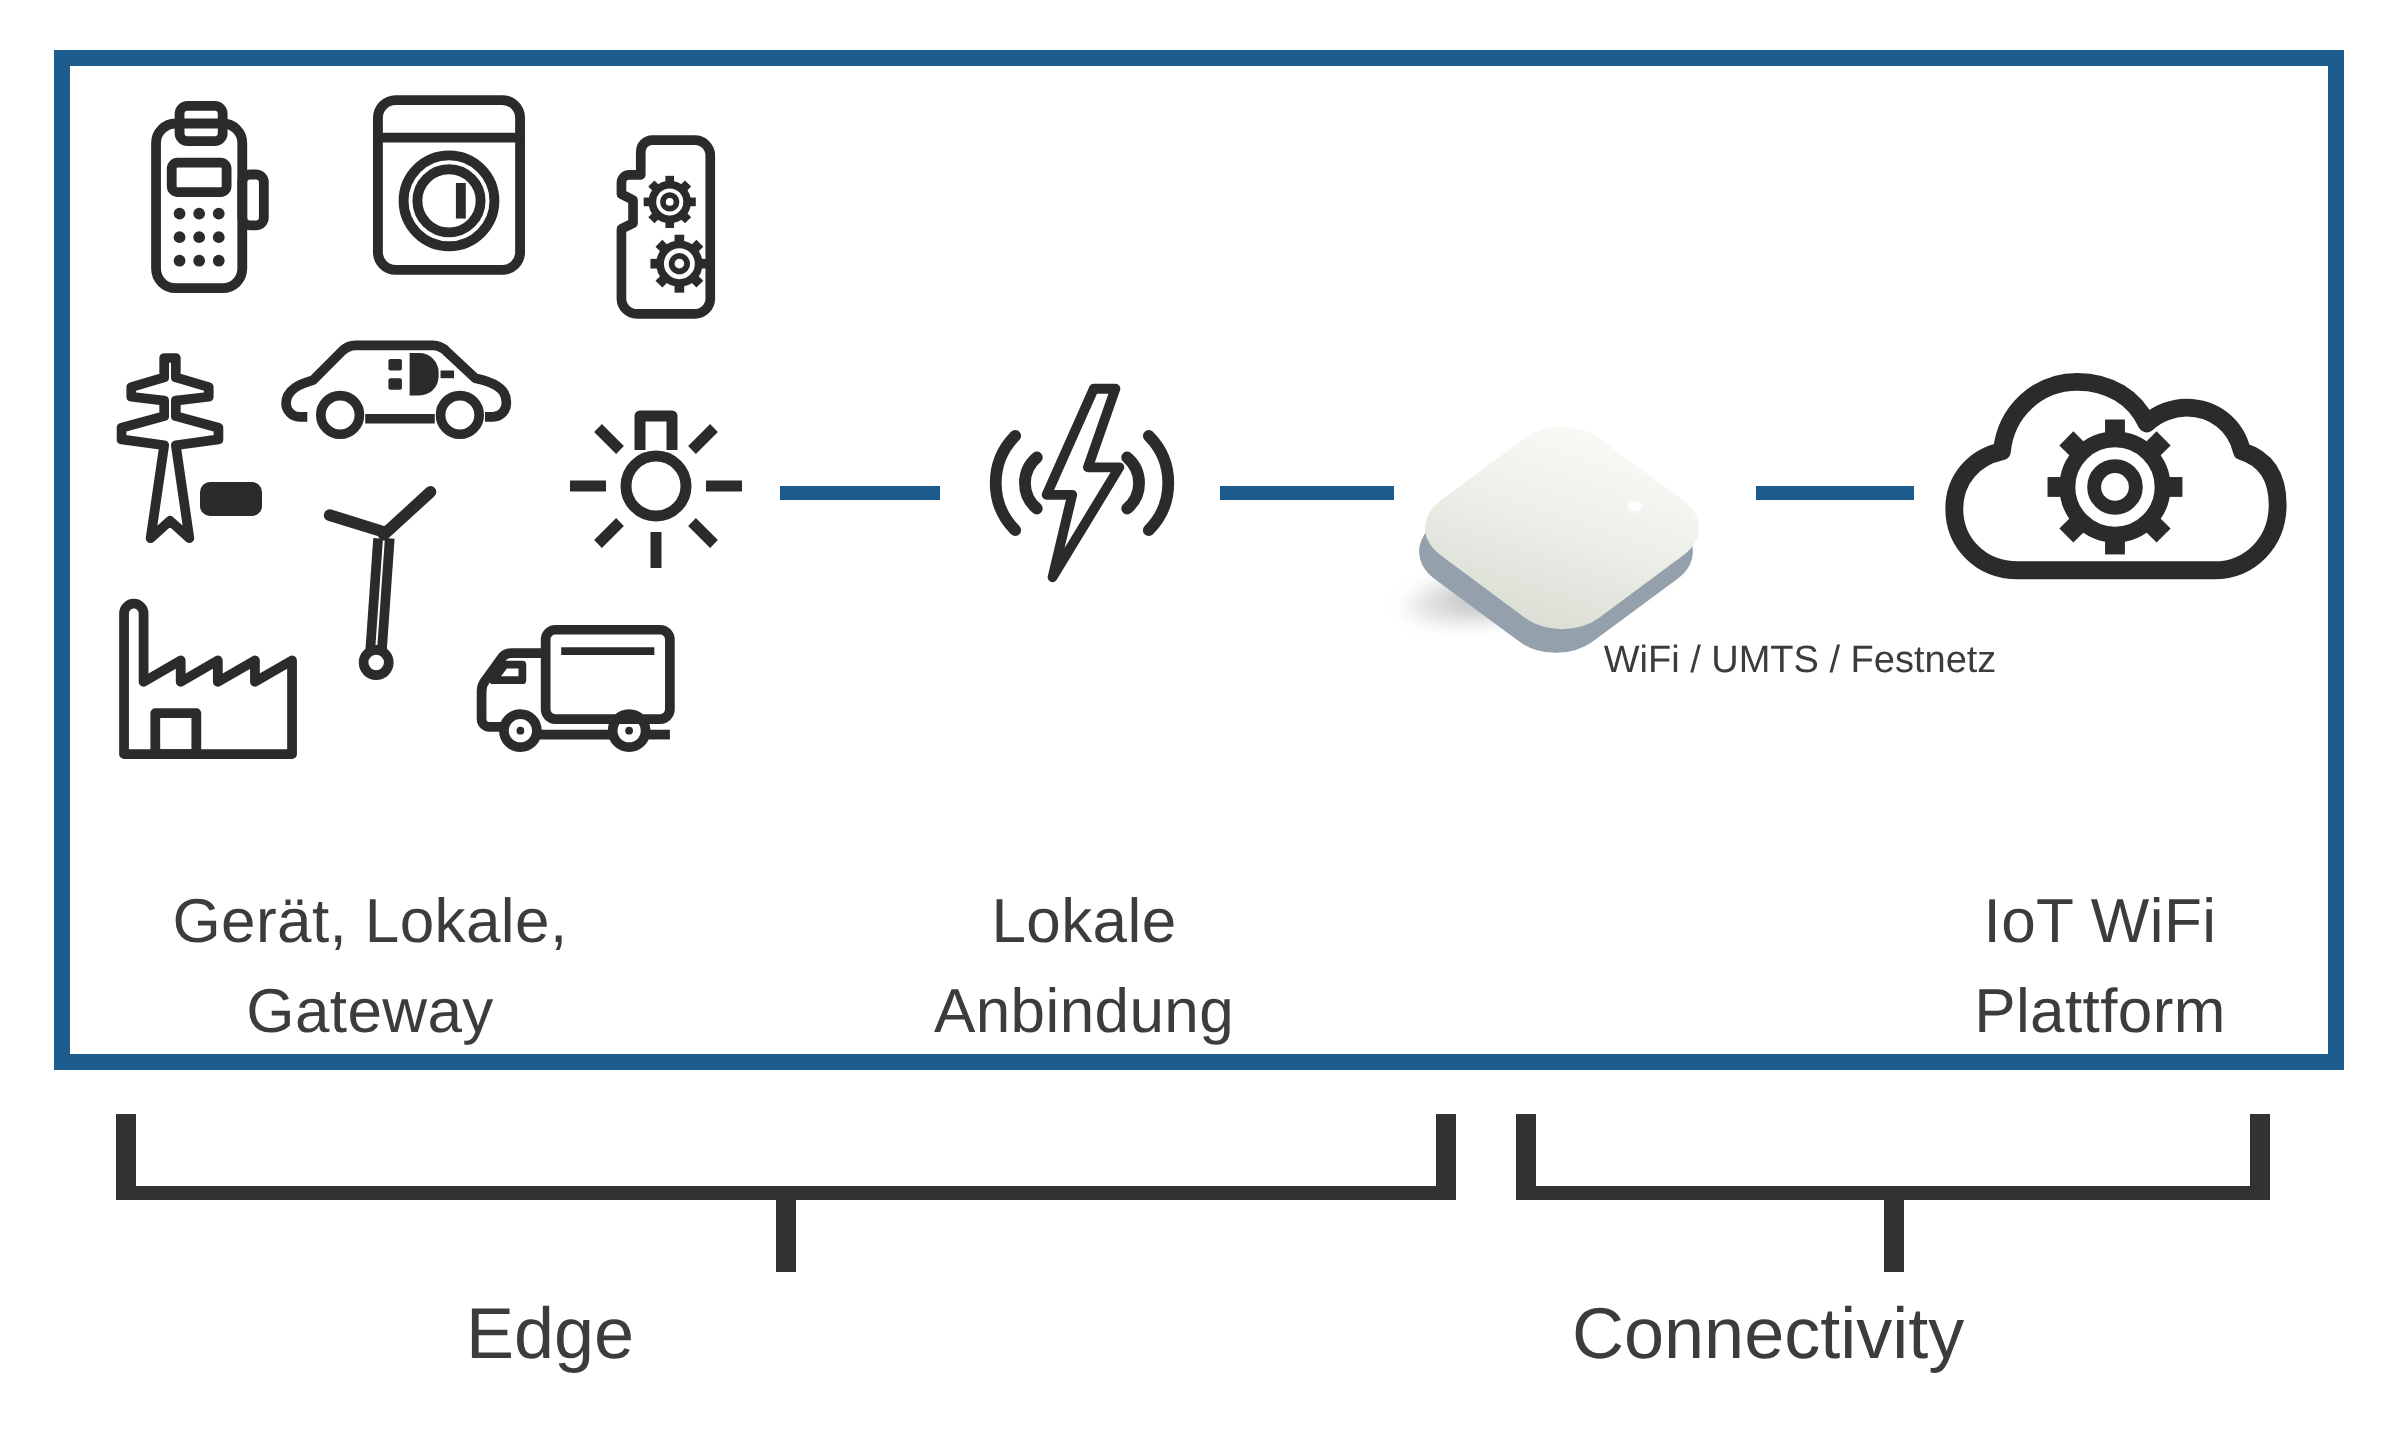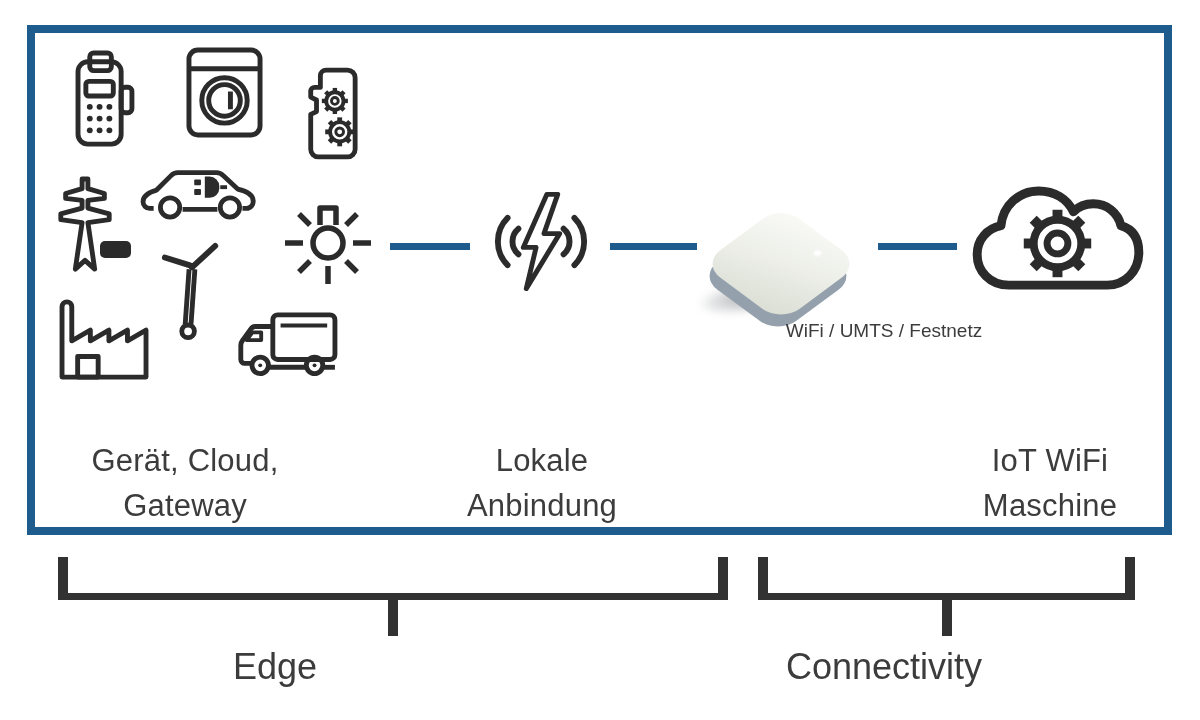--- a/index.html
+++ b/index.html
@@ -187,33 +187,33 @@
         <line x1="66" y1="64" x2="56" y2="64"></line>
       <line x1="90" y1="40" x2="90" y2="30"></line>
         <line x1="90" y1="88" x2="90" y2="98"></line>
       <line x1="107" y1="47" x2="114.5" y2="39.5"></line>
         <line x1="73" y1="47" x2="65.5" y2="39.5"></line>
       <line x1="107" y1="81" x2="114.5" y2="88.5"></line>
         <line x1="73" y1="81" x2="65.5" y2="88.5"></line>
     </g>
   </svg>
 
-  <div class="link-label" style="left:754px;top:320px">WiFi / UMTS / Festnetz</div>
+  <div class="link-label" style="left:770px;top:320px">WiFi / UMTS / Festnetz</div>
 
   <div class="stage-label" style="left:55px;top:438px">
-    <div>Gerät, Cloud,</div>
+    <div>Gerät, Lokale,</div>
     <div>Gateway</div>
   </div>
   <div class="stage-label" style="left:412px;top:438px">
     <div>Lokale</div>
     <div>Anbindung</div>
   </div>
   <div class="stage-label" style="left:920px;top:438px">
     <div>IoT WiFi</div>
-    <div>Maschine</div>
+    <div>Plattform</div>
   </div>
 
   <div class="bracket" style="left:58px;top:557px;width:670px">
     <div class="tick left"></div>
     <div class="hline"></div>
     <div class="tick right"></div>
     <div class="stem"></div>
   </div>
   <div class="group-label" style="left:233px;top:646px">Edge</div>
 

